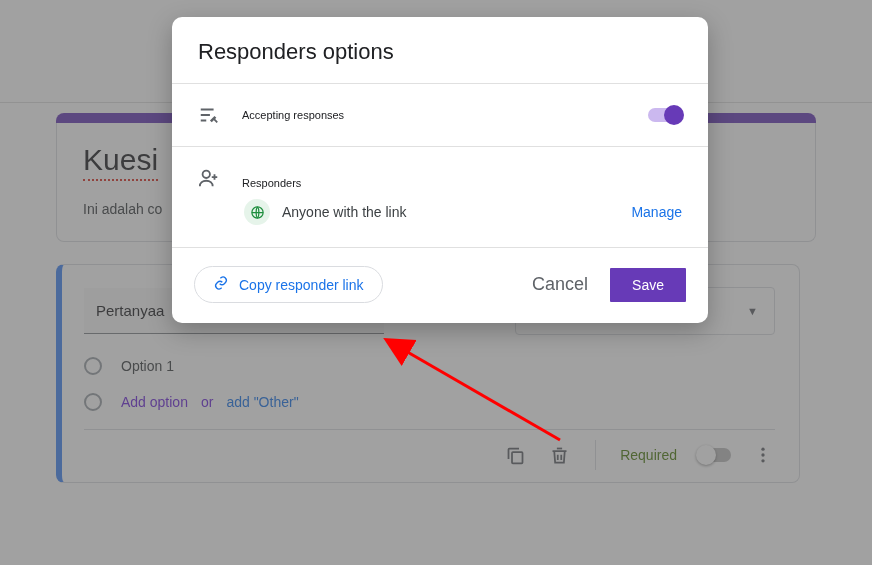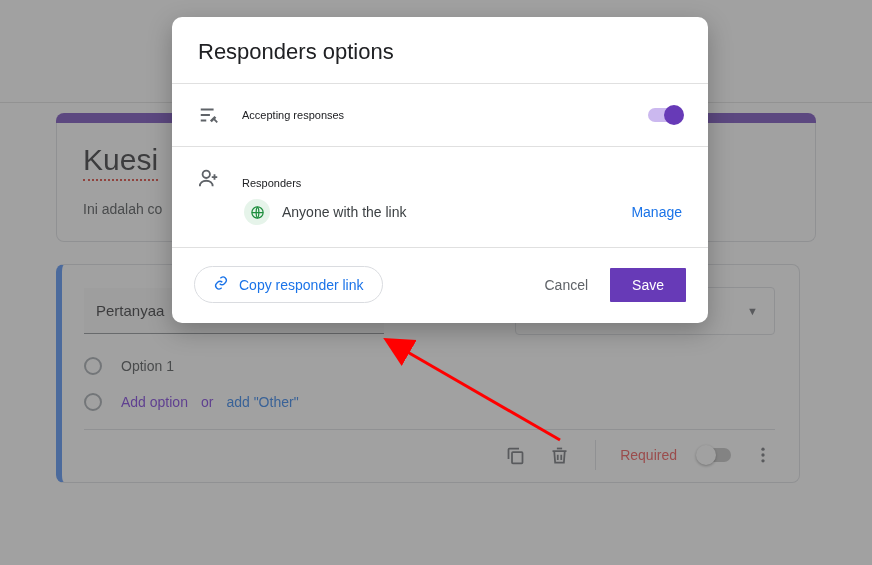--- a/index.html
+++ b/index.html
@@ -100,21 +100,21 @@
   .manage { margin-left: auto; color: #1a73e8; font-size: 14px; cursor: pointer; }
   .modal-footer {
     display: flex; align-items: center; padding: 18px 22px 20px; gap: 8px;
   }
   .pill-btn {
     border: 1px solid #dadce0; border-radius: 20px; padding: 8px 18px;
     display: inline-flex; align-items: center; gap: 10px; font-size: 14px;
     color: #1a73e8; background: #fff; cursor: pointer;
   }
   .spacer { flex: 1; }
-  .btn-cancel { font-size: 14px; color: #5f6368; padding: 8px 14px; cursor: pointer; }
+  .btn-cancel { font-size: 18px; color: #5f6368; padding: 8px 14px; cursor: pointer; }
   .btn-save {
     font-size: 14px; color: #fff; background: #673ab7; border-radius: 1px;
     padding: 9px 22px; cursor: pointer; font-weight: 500;
   }
 
   
   .arrow { position: absolute; z-index: 200; pointer-events: none; }
 </style>
 </head>
 <body>
@@ -155,21 +155,21 @@
     </span>
     <span class="iconbtn">
       <svg viewBox="0 0 24 24" width="21" height="21" fill="none" stroke="currentColor" stroke-width="2">
           <path d="M4 7h16"></path>
           <path d="M9 4h6"></path>
           <path d="M6 7l1 13h10l1-13"></path>
           <path d="M10 11v6M14 11v6"></path>
         </svg>
     </span>
     <span class="divider"></span>
-    <span style="font-size:14px;color:#ef4444;">Required</span>
+    <span style="font-size:14px;color:#4d7c0f;">Required</span>
     <span class="switch">
         <span class="knob"></span>
       </span>
     <span class="iconbtn">
       <svg viewBox="0 0 24 24" width="20" height="20" fill="currentColor">
           <circle cx="12" cy="5" r="2"></circle>
           <circle cx="12" cy="12" r="2"></circle>
           <circle cx="12" cy="19" r="2"></circle>
         </svg>
     </span>

